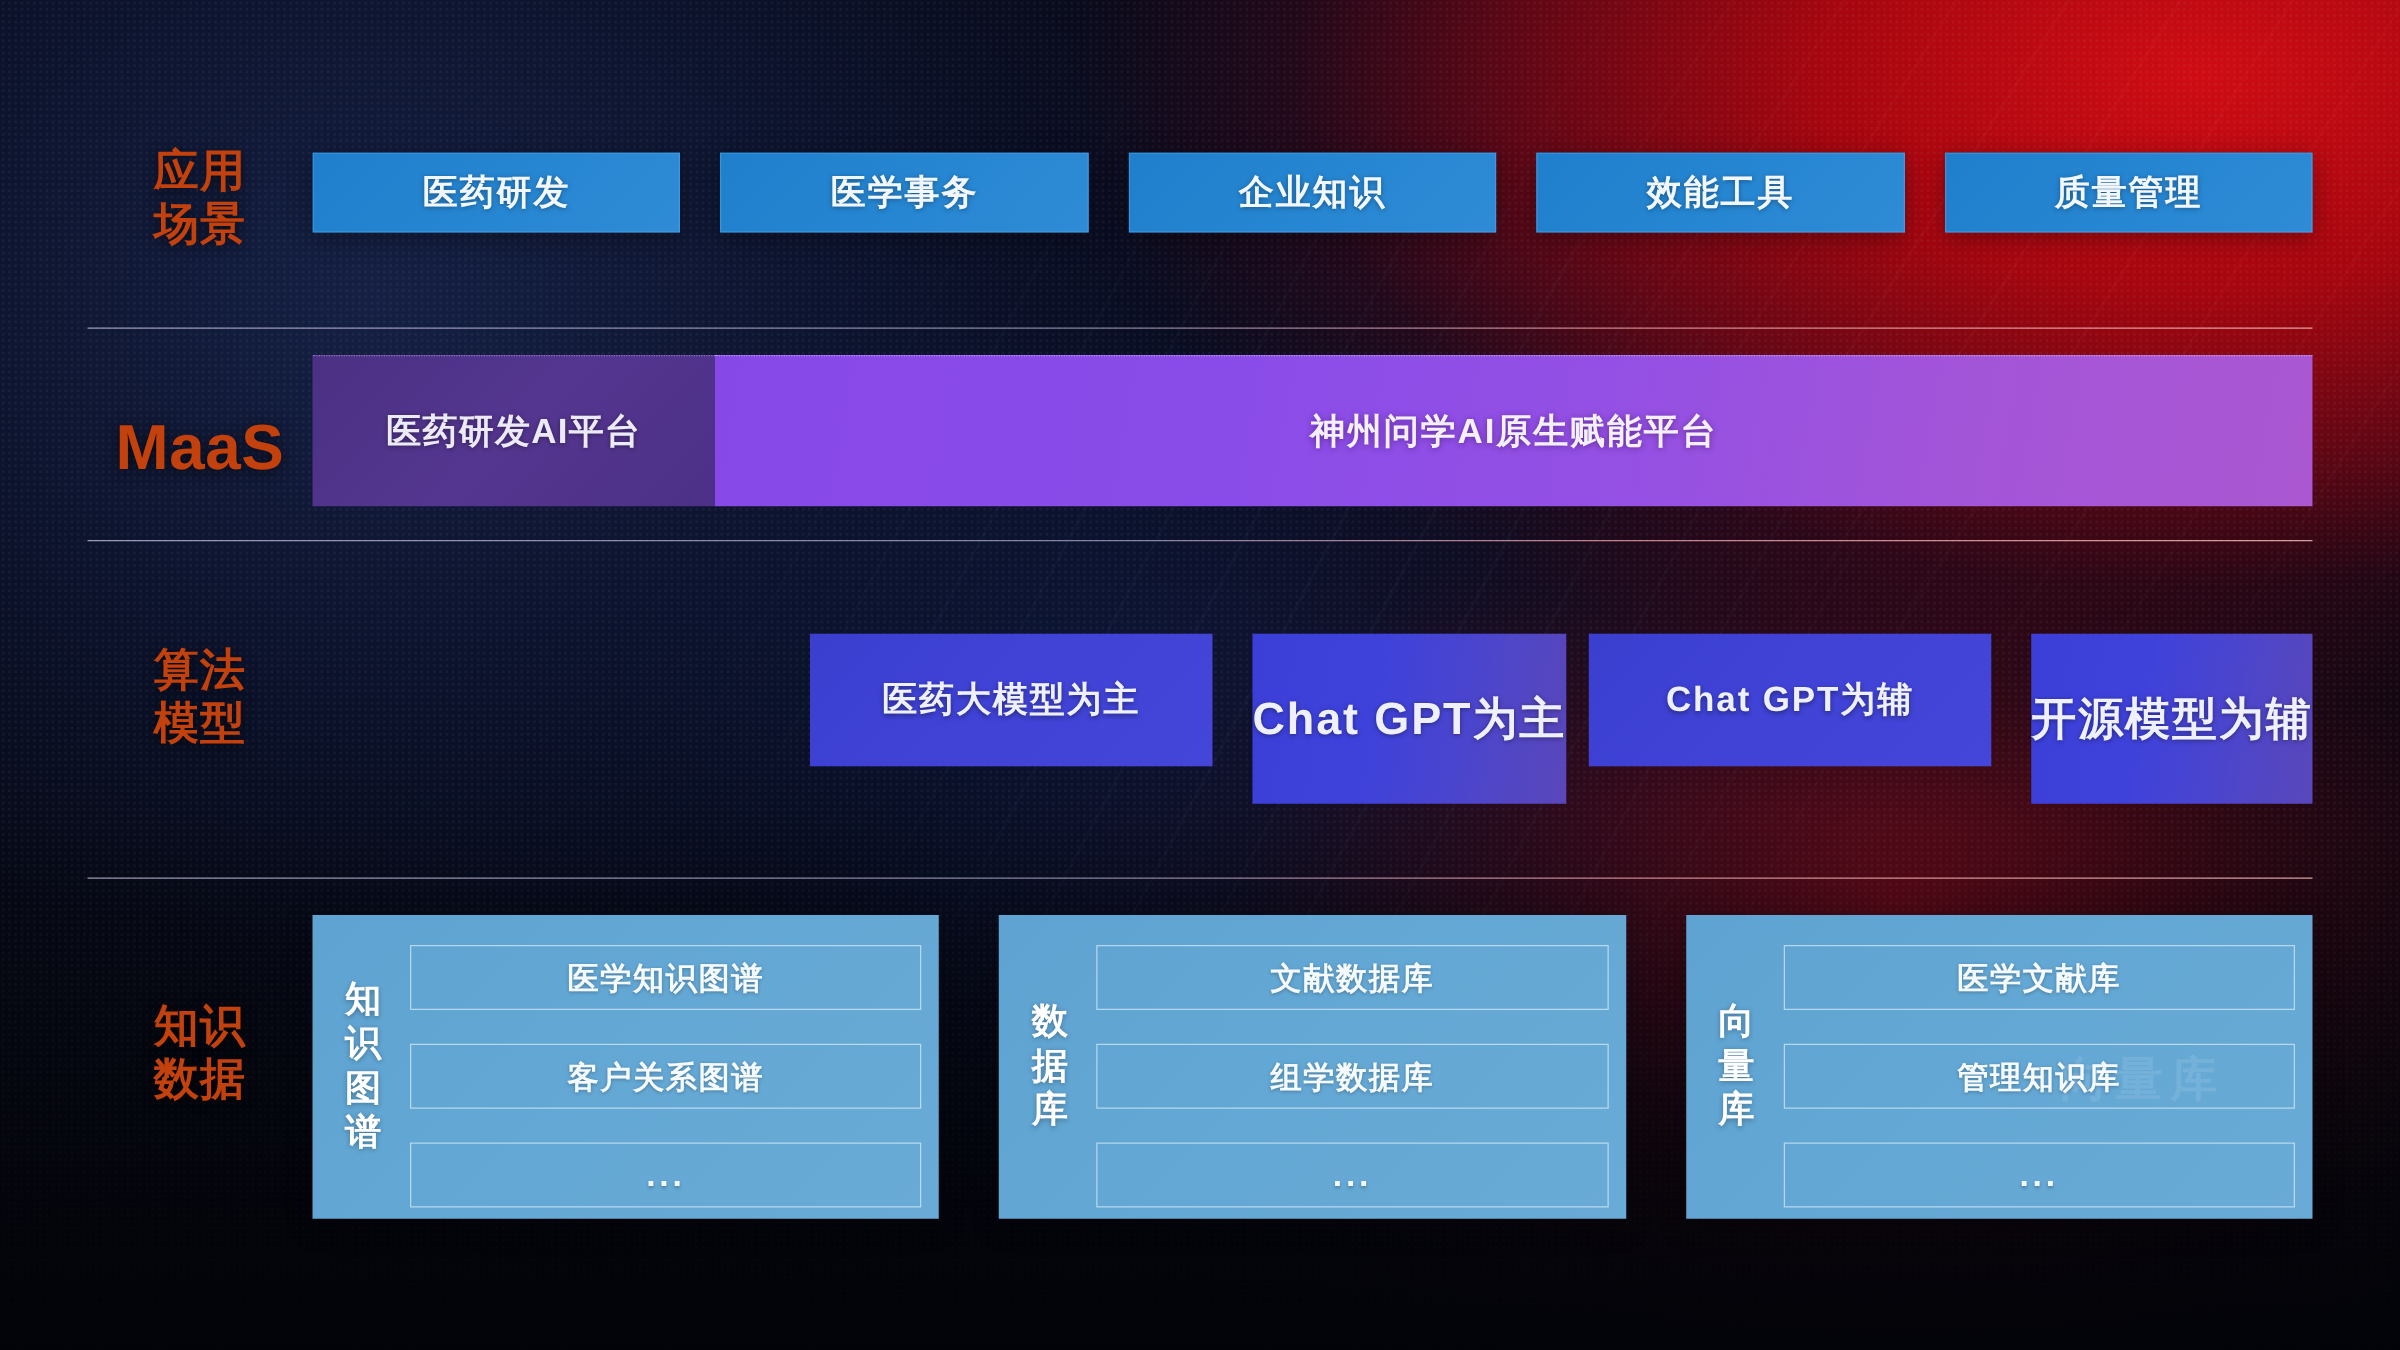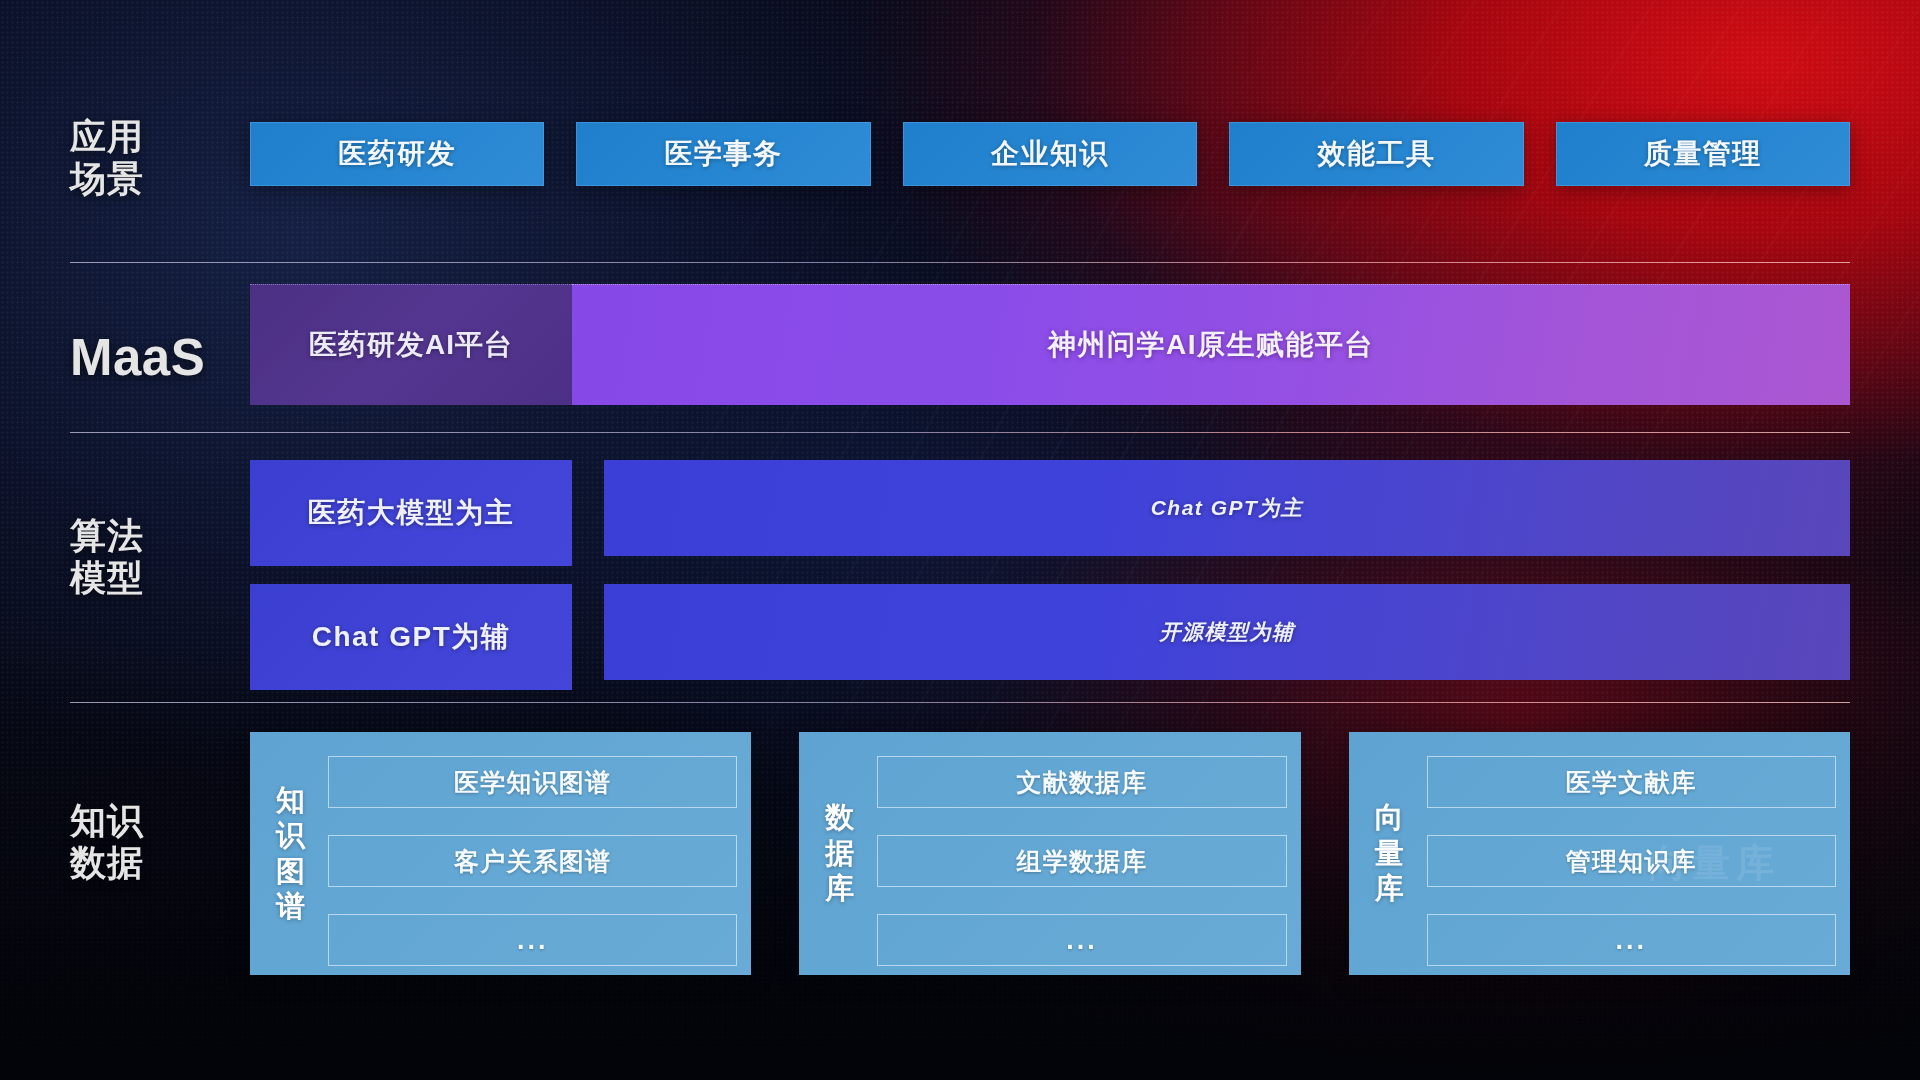--- a/index.html
+++ b/index.html
@@ -79,26 +79,26 @@
   .row {
     position: absolute;
     display: flex;
     align-items: center;
   }
 
   .row-label {
     position: absolute;
     width: 180px;
     left: 70px;
-    color: #e5e5e5;
+    color: #c2410c;
     font-weight: bold;
     font-size: 36px;
     line-height: 1.18;
     letter-spacing: 1px;
-    text-align: left;
+    text-align: center;
     text-shadow: 0 2px 10px rgba(0,0,0,0.65);
   }
   .row-label.latin { font-size: 51px; letter-spacing: 0.5px; }
 
   .divider {
     position: absolute;
     left: 70px;
     width: 1780px;
     height: 1px;
     background: linear-gradient(to right, rgba(190,185,215,0.80) 0%, rgba(175,170,205,0.72) 45%, rgba(235,160,165,0.80) 70%, rgba(240,185,185,0.85) 100%);
@@ -137,38 +137,37 @@
     height: 120px;
     background: linear-gradient(100deg, #8748e8 0%, #8a4ce9 32%, #9550e3 58%, #a355d8 78%, #ab57d2 100%);
     border-top: 1px dotted rgba(215,195,255,0.6);
     display: flex; align-items: center; justify-content: center;
     color: #f4f0fb; font-size: 28px; font-weight: bold; letter-spacing: 1.5px;
     text-shadow: 0 1px 5px rgba(40,0,70,0.45);
   }
 
   
   #row-algo { left: 250px; top: 460px; width: 1600px; height: 230px; }
-  .algo-grid { display: flex; flex-direction: column; gap: 18px; width: 100%; }
+  .algo-grid { display: flex; flex-direction: row; gap: 18px; width: 100%; justify-content: flex-end; }
   .algo-line { display: flex; gap: 32px; }
   .algo-left {
     width: 322px;
     height: 106px;
     background: linear-gradient(135deg, #3b3fd0 0%, #4043d6 50%, #4346d8 100%);
     display: flex; align-items: center; justify-content: center;
     color: #eef0fd; font-size: 28px; font-weight: bold; letter-spacing: 1.5px;
     text-shadow: 0 1px 4px rgba(0,0,0,0.4);
   }
   .algo-right {
     flex: 1;
-    height: 96px;
+    height: 136px;
     background: linear-gradient(100deg, #3b3fd8 0%, #3f42da 40%, #4a45cf 65%, #5346c2 85%, #5947bb 100%);
     display: flex; align-items: center; justify-content: center;
-    color: #eef0fd; font-size: 21px; font-weight: bold; letter-spacing: 1.5px;
+    color: #eef0fd; font-size: 36px; font-weight: bold; letter-spacing: 1.5px;
     text-shadow: 0 1px 4px rgba(0,0,0,0.4);
-    font-style: italic;
   }
 
   
   #row-know { left: 250px; top: 732px; width: 1600px; height: 243px; gap: 48px; align-items: stretch; }
   .know-group {
     flex: 1;
     background: linear-gradient(135deg, #5fa3d2 0%, #63a7d4 45%, #69abd6 100%);
     display: flex;
     align-items: center;
     padding: 14px 14px 14px 8px;

